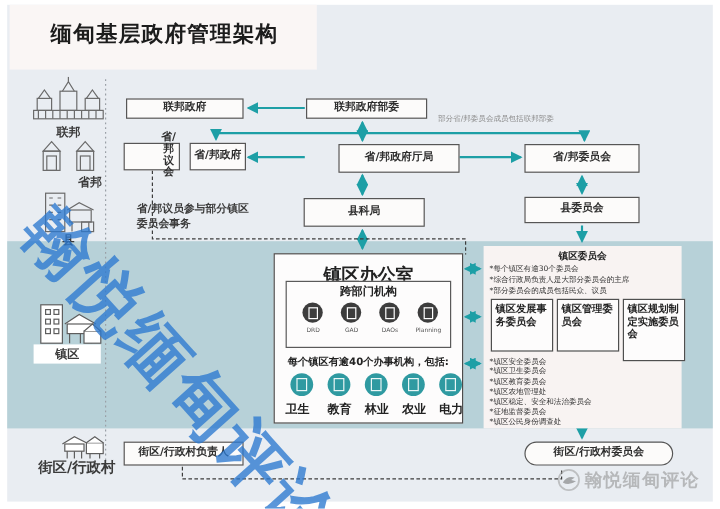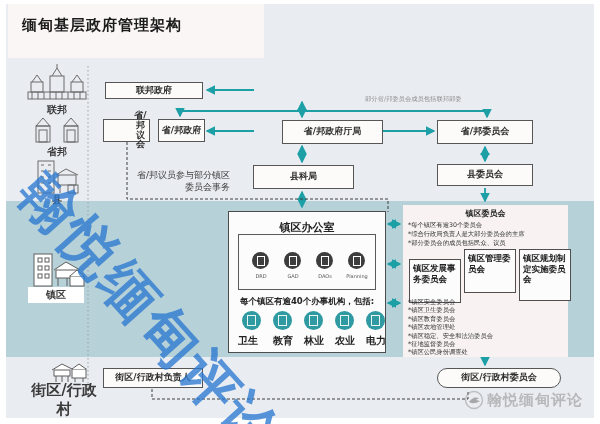--- a/index.html
+++ b/index.html
@@ -4,55 +4,55 @@
 <style>
   html,body{margin:0;padding:0;background:#ffffff;}
   #stage{
     position:relative;width:600px;height:424px;overflow:hidden;
     background:#ffffff;
     font-family:"DejaVu Sans","Liberation Sans",sans-serif;
   }
   #canvas{position:absolute;left:6px;top:4px;width:588px;height:414px;background:#e9edf2;}
   .band{position:absolute;left:0;top:197px;width:588px;height:156px;background:#b7d1d8;}
   .title-card{position:absolute;left:2px;top:0px;width:256px;height:54px;background:#faf6f5;}
-  .title{position:absolute;left:16px;top:12px;font-size:15px;font-weight:bold;color:#1c1c1c;letter-spacing:1px;}
+  .title{position:absolute;left:36px;top:12px;font-size:18px;font-weight:bold;color:#1c1c1c;letter-spacing:1px;}
   svg.wires{position:absolute;left:0;top:0;width:588px;height:414px;}
 
   
   .bx{position:absolute;background:#fcfbfa;border:1px solid #565656;display:flex;align-items:center;
       justify-content:center;font-size:9px;font-weight:bold;color:#2e2e2e;text-align:center;line-height:1.1;box-sizing:border-box;}
 
   
   .lvl{position:absolute;font-size:10px;font-weight:bold;color:#3a3a3a;text-align:center;}
   .lvl-icon{position:absolute;}
   .chip{background:#fff;padding:1px 6px;}
 
   
   .office{position:absolute;left:222px;top:207px;width:158px;height:142px;background:#fdfcfc;border:1.5px solid #4c4c4c;box-sizing:border-box;}
-  .office-h{position:absolute;left:0;top:8px;width:100%;text-align:center;font-size:11px;font-weight:bold;color:#222;}
+  .office-h{position:absolute;left:0;top:8px;width:100%;text-align:center;font-size:15px;font-weight:bold;color:#222;}
   .subbox{position:absolute;left:9px;top:22px;width:138px;height:56px;border:1px solid #5a5a5a;box-sizing:border-box;background:#fdfcfc;}
   .subbox-h{position:absolute;left:0;top:2px;width:100%;text-align:center;font-size:9.5px;font-weight:bold;color:#222;}
   .dcirc{position:absolute;top:17px;width:17px;height:17px;border-radius:50%;background:#3d3d3d;display:flex;align-items:center;justify-content:center;}
   .dcirc span{display:block;width:6px;height:8px;border:1px solid #fff;}
   .dlab{position:absolute;top:38px;width:34px;text-align:center;font-size:5px;color:#555;}
   .office-note{position:absolute;left:0;top:84px;width:100%;text-align:center;font-size:8.5px;font-weight:bold;color:#222;}
   .tcirc{position:absolute;top:99px;width:19px;height:19px;border-radius:50%;background:#2f9aa1;display:flex;align-items:center;justify-content:center;}
   .tcirc span{display:block;width:7px;height:9px;border:1px solid #eaf6f6;}
   .tlab{position:absolute;top:122px;width:30px;text-align:center;font-size:10px;font-weight:bold;color:#222;}
 
   
   .committees{position:absolute;left:397px;top:201px;width:165px;height:152px;background:#f8f3f2;}
   .com-h{position:absolute;left:0;top:3px;width:100%;text-align:center;font-size:8px;font-weight:bold;color:#222;font-family:Liberation Mono, monospace;}
   .com-notes{position:absolute;left:5px;top:15px;width:158px;font-size:6.3px;color:#333;line-height:9px;}
   .com-bx{position:absolute;top:44px;height:44px;background:#fdfcfc;border:1px solid #4f4f4f;box-sizing:border-box;
           font-size:8.5px;font-weight:bold;color:#222;line-height:1.25;padding:3px;text-align:left;}
   .com-list{position:absolute;left:5px;top:93px;width:158px;font-size:6.3px;color:#333;line-height:8.4px;}
 
   .note-gray{position:absolute;left:359px;top:91px;width:110px;font-size:6.3px;color:#8d8d8d;}
-  .note-mp{position:absolute;left:120px;top:165px;width:104px;text-align:right;font-size:9px;color:#3c3c3c;line-height:12px;font-weight:400;}
+  .note-mp{position:absolute;left:108px;top:165px;width:104px;text-align:left;font-size:9px;color:#3c3c3c;line-height:12px;font-weight:700;}
 
   .watermark{position:absolute;left:52px;top:152px;font-size:57px;font-weight:bold;
              color:rgba(44,120,208,0.78);letter-spacing:3px;white-space:nowrap;
              transform:rotate(48deg);transform-origin:0 0;}
   .logo{position:absolute;left:458px;top:386px;display:flex;align-items:center;opacity:0.55;}
   .logo-txt{font-size:15px;font-weight:bold;color:#8e8e8e;margin-left:3px;letter-spacing:1px;}
 </style>
 </head>
 <body>
 
@@ -111,21 +111,21 @@
   <svg class="lvl-icon" style="left:26px;top:112px;" width="52" height="28" viewBox="0 0 52 28">
     <g stroke="#6b6b6b" fill="none" stroke-width="1">
       <path d="M4,10 L11,2 L18,10 Z"></path>
           <rect x="4" y="10" width="14" height="16"></rect>
           <rect x="7" y="14" width="8" height="12"></rect>
       <path d="M32,10 L39,2 L46,10 Z"></path>
           <rect x="32" y="10" width="14" height="16"></rect>
           <rect x="35" y="14" width="8" height="12"></rect>
     </g>
   </svg>
-  <div class="lvl" style="left:26px;top:141px;width:50px;">省邦</div>
+  <div class="lvl" style="left:44px;top:141px;width:50px;">省邦</div>
 
   <svg class="lvl-icon" style="left:24px;top:155px;" width="56" height="36" viewBox="0 0 56 36">
     <g stroke="#6b6b6b" fill="none" stroke-width="1">
       <rect x="8" y="2" width="16" height="32"></rect>
       <path d="M11,6 h3 M18,6 h3 M11,12 h3 M18,12 h3 M11,18 h3 M18,18 h3 M11,24 h3 M18,24 h3"></path>
       <path d="M26,16 L36,10 L48,16"></path>
           <rect x="28" y="16" width="18" height="10"></rect>
       <path d="M30,26 v8 M44,26 v8"></path>
           <rect x="38" y="26" width="10" height="8"></rect>
     </g>
@@ -153,41 +153,43 @@
   <svg class="lvl-icon" style="left:44px;top:358px;" width="44" height="22" viewBox="0 0 44 22">
     <g stroke="#5e5e5e" fill="#fff" stroke-width="1">
       <path d="M2,8 L12,2 L24,8"></path>
           <rect x="4" y="8" width="16" height="6"></rect>
       <path d="M6,14 v6 M18,14 v6 M12,14 v6"></path>
       <rect x="22" y="7" width="14" height="9"></rect>
           <path d="M22,7 L29,2 L36,7"></path>
           <path d="M25,16 v4 M33,16 v4"></path>
     </g>
   </svg>
-  <div class="lvl" style="left:24px;top:377px;width:68px;font-size:15px;">街区/行政村</div>
+  <div class="lvl" style="left:24px;top:377px;width:68px;font-size:12px;">街区/行政村</div>
 
   <div class="bx" style="left:99px;top:78px;width:98px;height:17px;">联邦政府</div>
+  <div class="bx" style="left:249px;top:78px;width:101px;height:17px;">联邦政府部委</div>
   <div class="bx" style="left:97px;top:115px;width:47px;height:23px;padding-left:28px;">省/邦议会</div>
   <div class="bx" style="left:152px;top:115px;width:47px;height:23px;">省/邦政府</div>
   <div class="bx" style="left:249px;top:116px;width:101px;height:24px;margin-left:27px;">省/邦政府厅局</div>
   <div class="bx" style="left:431px;top:116px;width:96px;height:24px;">省/邦委员会</div>
   <div class="bx" style="left:247px;top:161px;width:101px;height:24px;">县科局</div>
   <div class="bx" style="left:431px;top:160px;width:96px;height:22px;">县委员会</div>
   <div class="bx" style="left:97px;top:364px;width:100px;height:20px;">街区/行政村负责人</div>
   <div class="bx" style="left:431px;top:364px;width:124px;height:20px;border-radius:10px;">街区/行政村委员会</div>
 
   <div class="note-gray">部分省/邦委员会成员包括联邦部委</div>
   <div class="note-mp">
     <span>省/邦议员参与部分镇区</span><br>
     <span>委员会事务</span>
   </div>
 
   <div class="office">
     <div class="office-h">镇区办公室</div>
     <div class="subbox">
+      <div class="subbox-h">跨部门机构</div>
       <div class="dcirc" style="left:13px;">
             <span></span>
           </div>
       <div class="dcirc" style="left:45px;">
             <span></span>
           </div>
       <div class="dcirc" style="left:77px;">
             <span></span>
           </div>
       <div class="dcirc" style="left:109px;">
@@ -221,21 +223,21 @@
     <div class="tlab" style="left:132px;">电力</div>
   </div>
 
   <div class="committees">
     <div class="com-h">镇区委员会</div>
     <div class="com-notes">
       <div>*每个镇区有逾30个委员会</div>
       <div>*综合行政局负责人是大部分委员会的主席</div>
       <div>*部分委员会的成员包括民众、议员</div>
     </div>
-    <div class="com-bx" style="left:6px;width:52px;margin-top:10px;">镇区发展事务委员会</div>
+    <div class="com-bx" style="left:6px;width:52px;">镇区发展事务委员会</div>
     <div class="com-bx" style="left:61px;width:52px;">镇区管理委员会</div>
     <div class="com-bx" style="left:116px;width:52px;height:52px;">镇区规划制定实施委员会</div>
     <div class="com-list">
       <div>*镇区安全委员会</div>
       <div>*镇区卫生委员会</div>
       <div>*镇区教育委员会</div>
       <div>*镇区农地管理处</div>
       <div>*镇区稳定、安全和法治委员会</div>
       <div>*征地监督委员会</div>
       <div>*镇区公民身份调查处</div>

